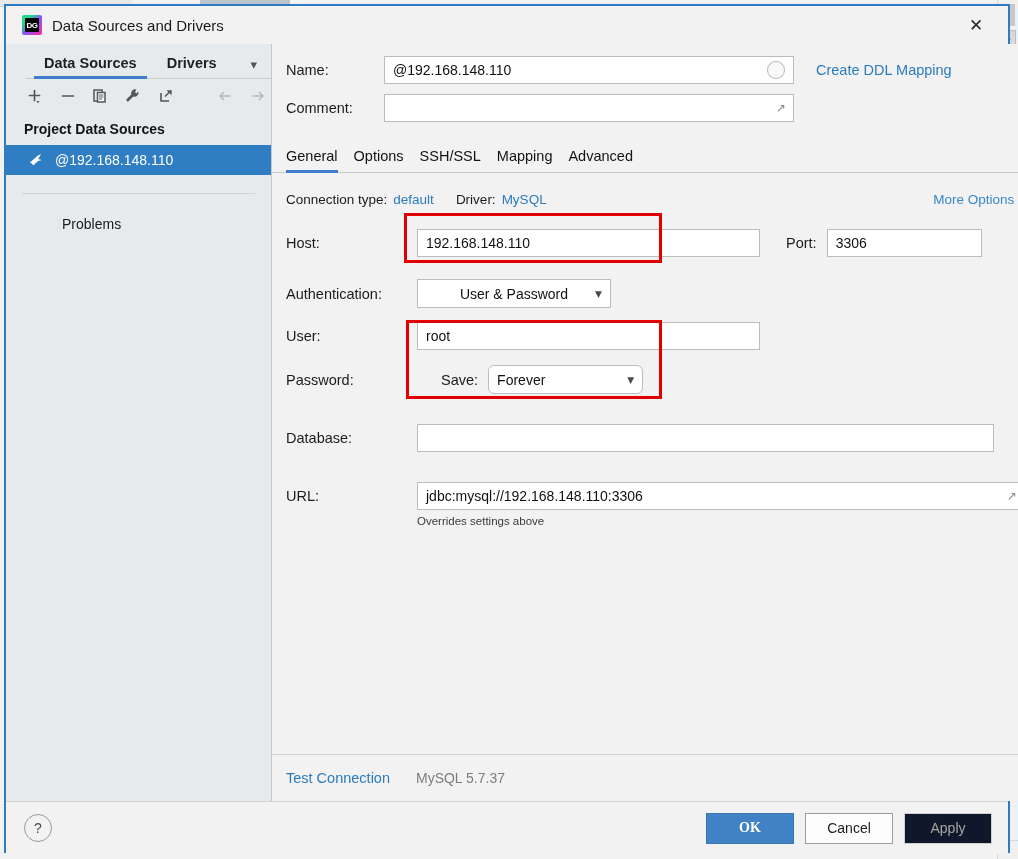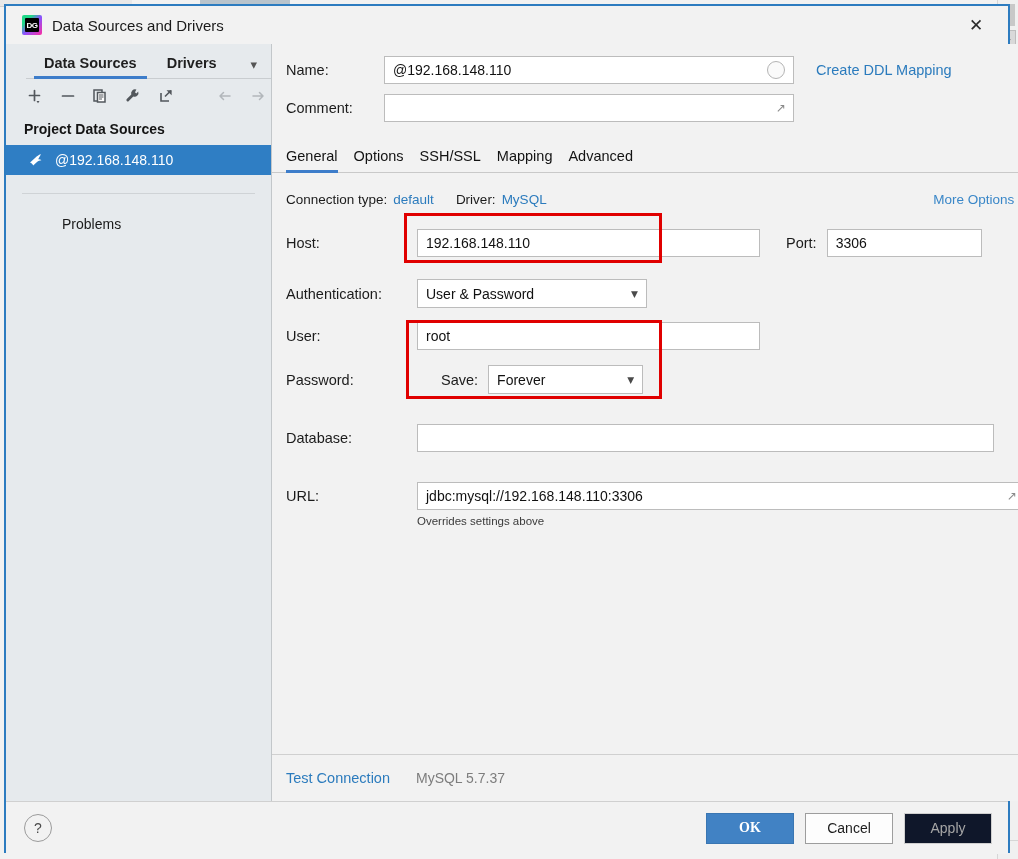--- a/index.html
+++ b/index.html
@@ -208,25 +208,25 @@
   .combo {
     height: 29px; background: #fff; border: 1px solid #bcbcbc;
     box-sizing: border-box; font-size: 14px; color: #111;
     display: flex; align-items: center; padding: 0 8px;
     position: relative; cursor: pointer;
   }
   .combo .arrow {
     position: absolute; right: 8px; top: 50%; transform: translateY(-50%);
     font-size: 9px; color: #4a4a4a; font-family: "DejaVu Sans", sans-serif;
   }
-  #auth-combo { width: 230px; }
+  #auth-combo { width: 194px; justify-content: center; }
   #user-input { width: 343px; }
   #pass-input { width: 343px; }
   #save-label { font-size: 14.5px; color:#1b1b1b; margin-left: 24px; margin-right: 10px; }
-  #save-combo { width: 155px; }
+  #save-combo { width: 155px; border-radius: 6px; }
   #db-input { width: 577px; }
   #url-input { width: 608px; }
   #url-note {
     font-size: 11.5px; color: #3b3b3b; margin-left: 145px; margin-top: 5px;
   }
 
   
   .redbox {
     position: absolute; border: 3px solid #e00000; pointer-events: none;
     box-sizing: border-box;

